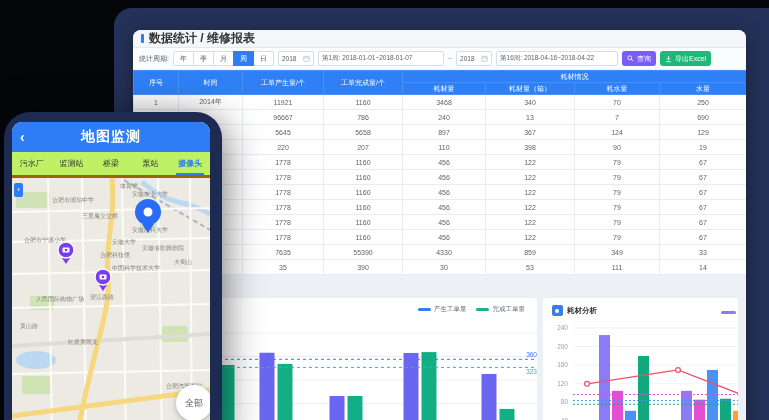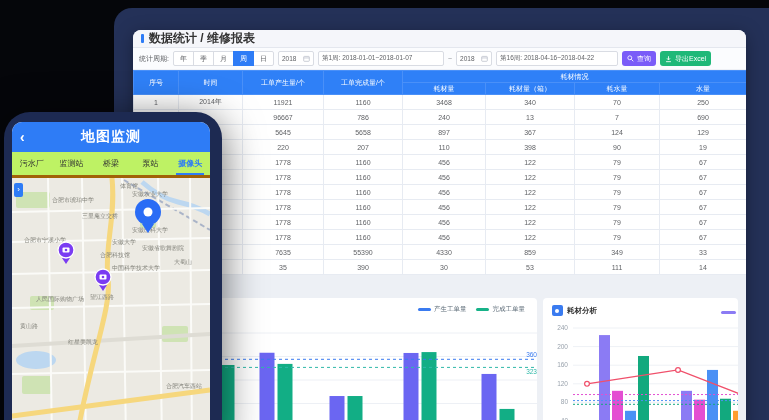--- a/index.html
+++ b/index.html
@@ -425,17 +425,18 @@
                 <rect x="87.5" y="96.5" width="7" height="5" rx="1" fill="#fff"></rect>
                 <circle cx="91" cy="99" r="1.3" fill="#7a3cf2"></circle>
               </g>
               <g>
                 <path d="M136 55 l-6 -9 h12 z" fill="#2a6cf5"></path>
                 <circle cx="136" cy="34" r="13" fill="#2a6cf5"></circle>
                 <circle cx="136" cy="34" r="4.5" fill="#fff"></circle>
               </g>
             </g>
         </svg>
+        <div class="all-btn">全部</div>
       </div>
     </div>
   </div>
 
 </div>
 
 </body></html>

